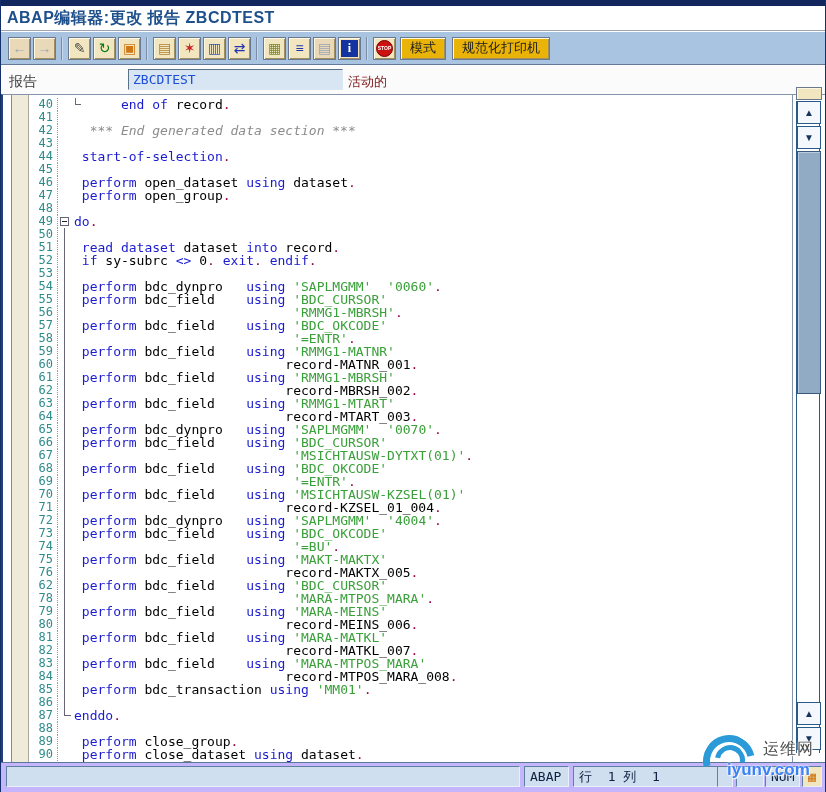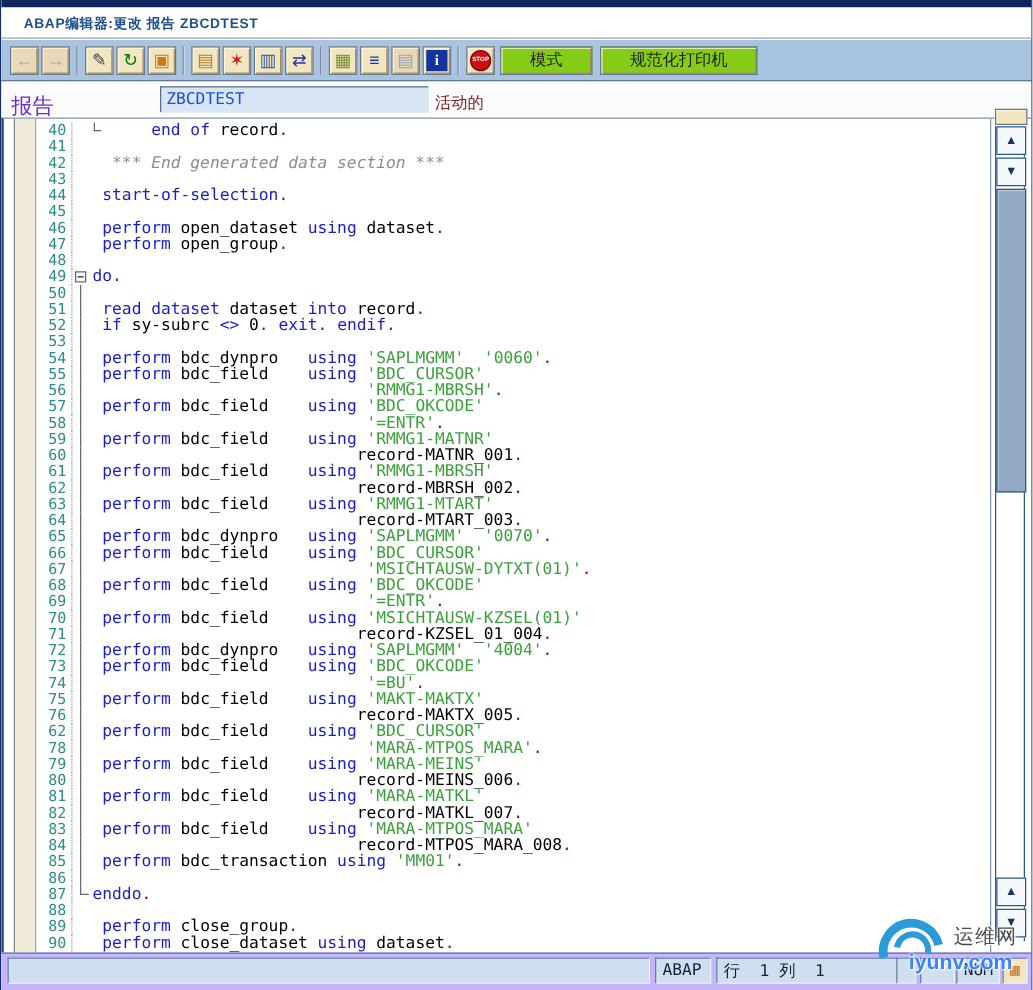--- a/index.html
+++ b/index.html
@@ -6,40 +6,40 @@
   html,body { width:826px; height:792px; }
   body { font-family:"Liberation Sans", sans-serif; background:#e0e0e0; }
   #window {
     position:relative; width:826px; height:792px; overflow:hidden;
     background:#fff; border-left:1px solid #16306a; border-right:1px solid #16306a;
   }
   
   #topstrip { position:absolute; left:0; top:0; width:826px; height:6px; background:#10265c; }
   #titlebar { position:absolute; left:0; top:6px; width:826px; height:25px; background:#ffffff;
               border-bottom:1px solid #9aa4b4; display:flex; align-items:center; }
-  #title { font-size:11px; font-weight:bold; color:#1e508c; padding-left:18px; letter-spacing:0.5px; }
+  #title { font-size:16px; font-weight:bold; color:#1e508c; padding-left:6px; letter-spacing:0.5px; }
   
   #toolbar { position:absolute; left:0; top:32px; width:826px; height:33px; background:#a8c4e0;
              border-bottom:1px solid #64789a; display:flex; align-items:center; padding-left:6px; }
   .tb-btn { width:23px; height:23px; margin:0 1px; background:#f2e6c0; border:1px solid #6a7890;
             box-shadow: inset 1px 1px 0 #fff8e0, inset -1px -1px 0 #a08f60;
             display:flex; align-items:center; justify-content:center;
             font-size:14px; line-height:1; color:#333; cursor:default; }
   .tb-btn.disabled { color:#98a4b4; background:#ead9b9; }
   .tb-sep { width:2px; height:23px; background:#7c8ca4; border-right:1px solid #c8d8ec; margin:0 4px; }
-  .tb-text { height:23px; margin:0 3px; background:#84cc16; border:1px solid #6a7890;
+  .tb-text { height:23px; margin:0 3px; background:#eab308; border:1px solid #6a7890;
              box-shadow: inset 1px 1px 0 #fff8e0, inset -1px -1px 0 #a08f60;
-             display:flex; align-items:center; padding:0 23px; font-size:13px; color:#222; }
+             display:flex; align-items:center; padding:0 9px; font-size:13px; color:#222; }
   .stop-glyph { width:17px; height:17px; background:#cc1111; border-radius:50%; border:1px solid #7a0000;
                 color:#fff; font-size:5px; font-weight:bold; display:flex; align-items:center; justify-content:center; }
   .info-glyph { width:17px; height:17px; background:#1333a0; color:#fff; font-size:12px; font-weight:bold;
                 font-family:"Liberation Serif", serif; display:flex; align-items:center; justify-content:center; }
   
   #fieldrow { position:absolute; left:0; top:66px; width:826px; height:28px; background:#fbfbfb; }
-  #report-label { position:absolute; left:8px; top:7px; font-size:17px; color:#6d28d9; }
+  #report-label { position:absolute; left:8px; top:7px; font-size:14px; color:#404040; }
   #report-input { position:absolute; left:127px; top:3px; width:215px; height:21px;
                   background:#d8e6f4; border:1px solid; border-color:#5a7088 #dce8f4 #dce8f4 #5a7088;
                   font-family:"DejaVu Sans Mono", monospace; font-size:13px; color:#1d4ed8; padding:2px 4px; }
   #active-status { position:absolute; left:347px; top:7px; font-size:13px; color:#7f1d1d; }
   
   #editor { position:absolute; left:0; top:94px; width:826px; height:668px; background:#ffffff;
             border-top:1px solid #8494ac; border-left:2px solid #24407c; overflow:hidden; }
   #margin-strip { position:absolute; left:8px; top:0; width:18px; height:100%;
                   background:#f0ead8; border-left:1px solid #8a8a8a; border-right:1px solid #aaa89a; }
   #content-right-border { position:absolute; left:789px; top:0; width:1px; height:100%; background:#8494ac; }

